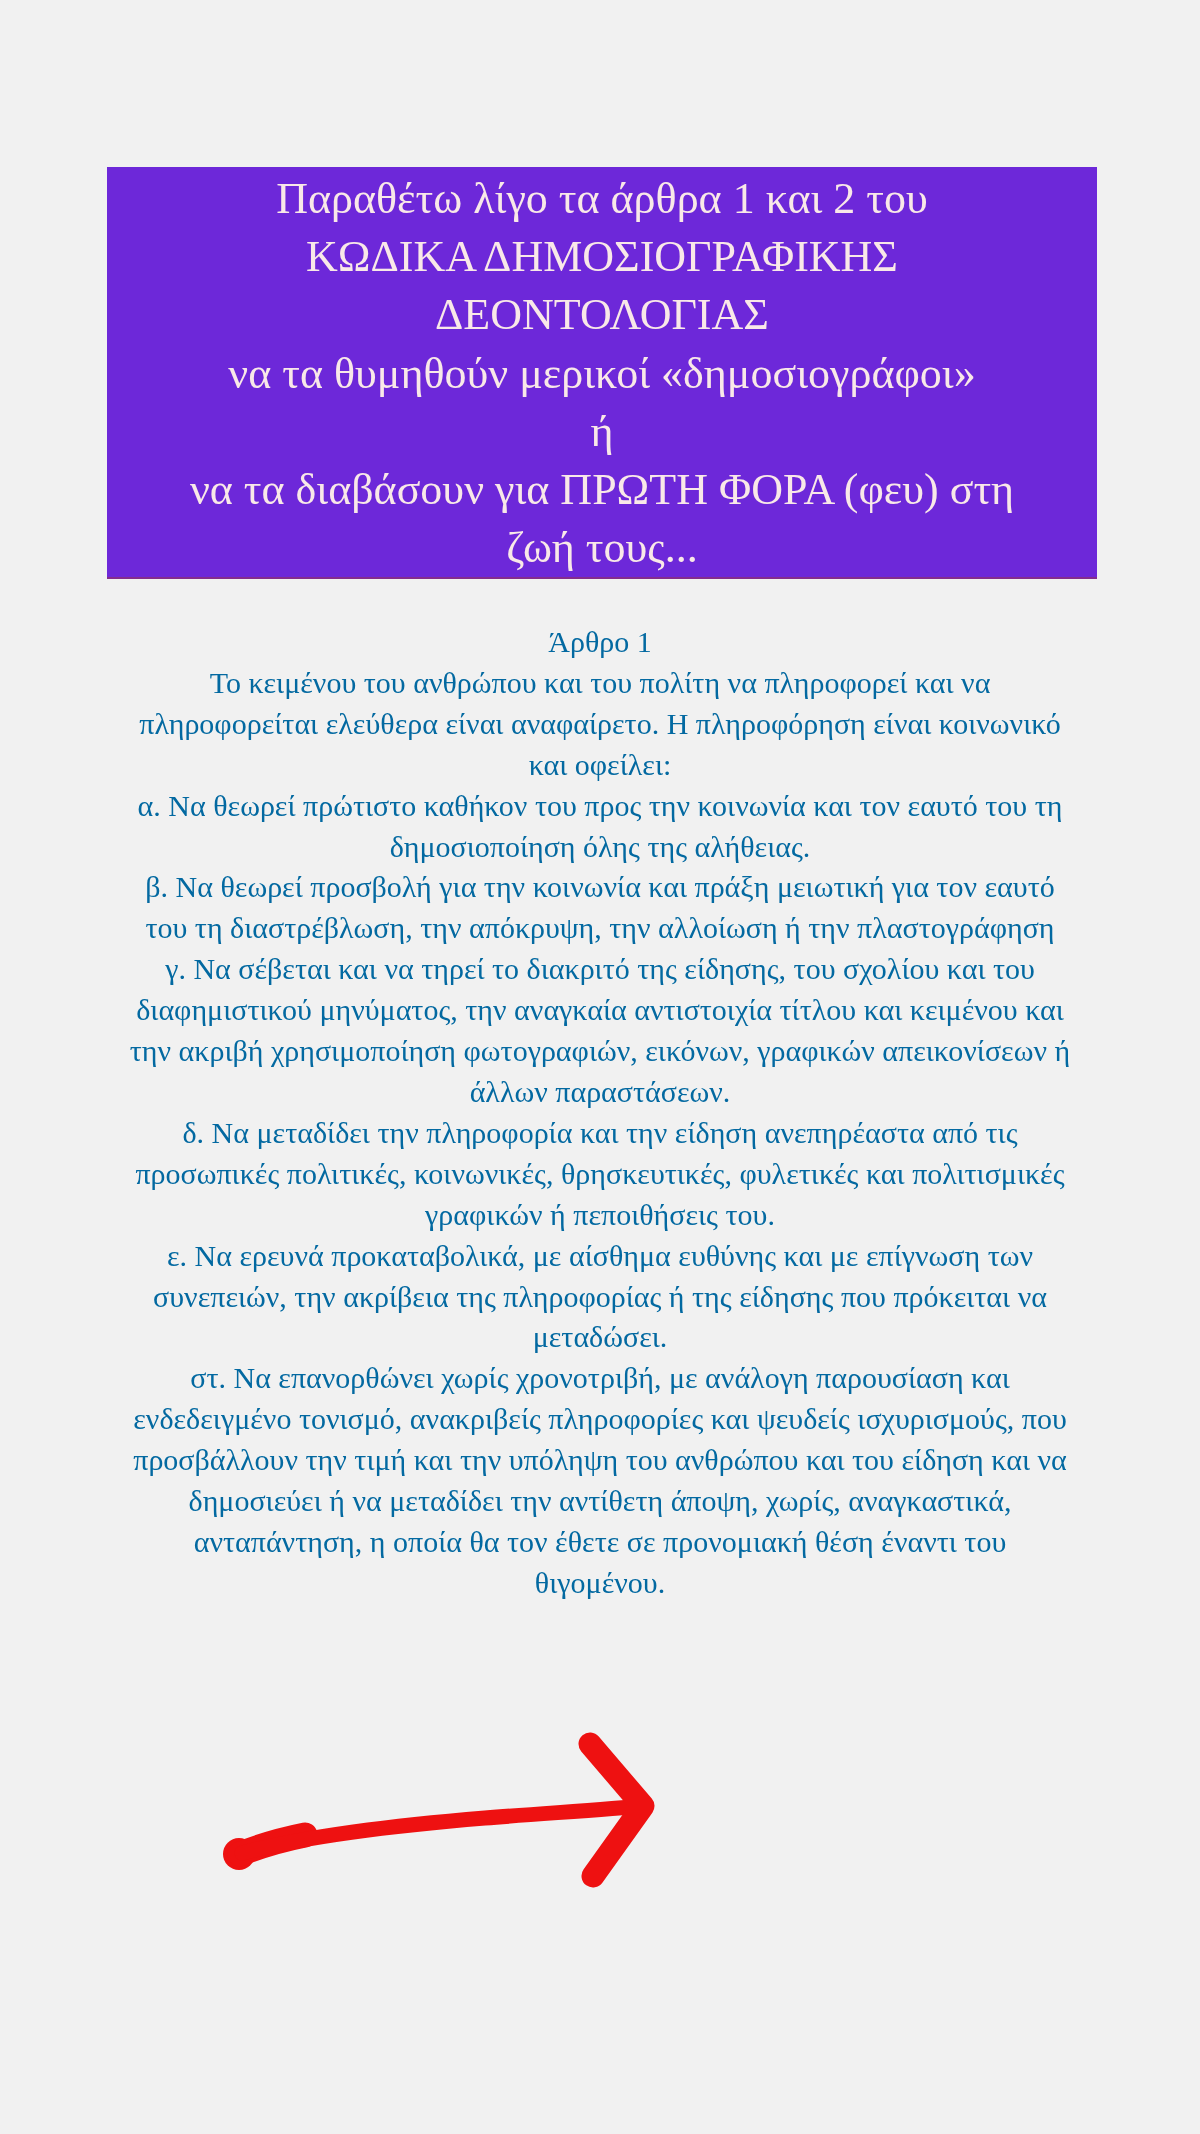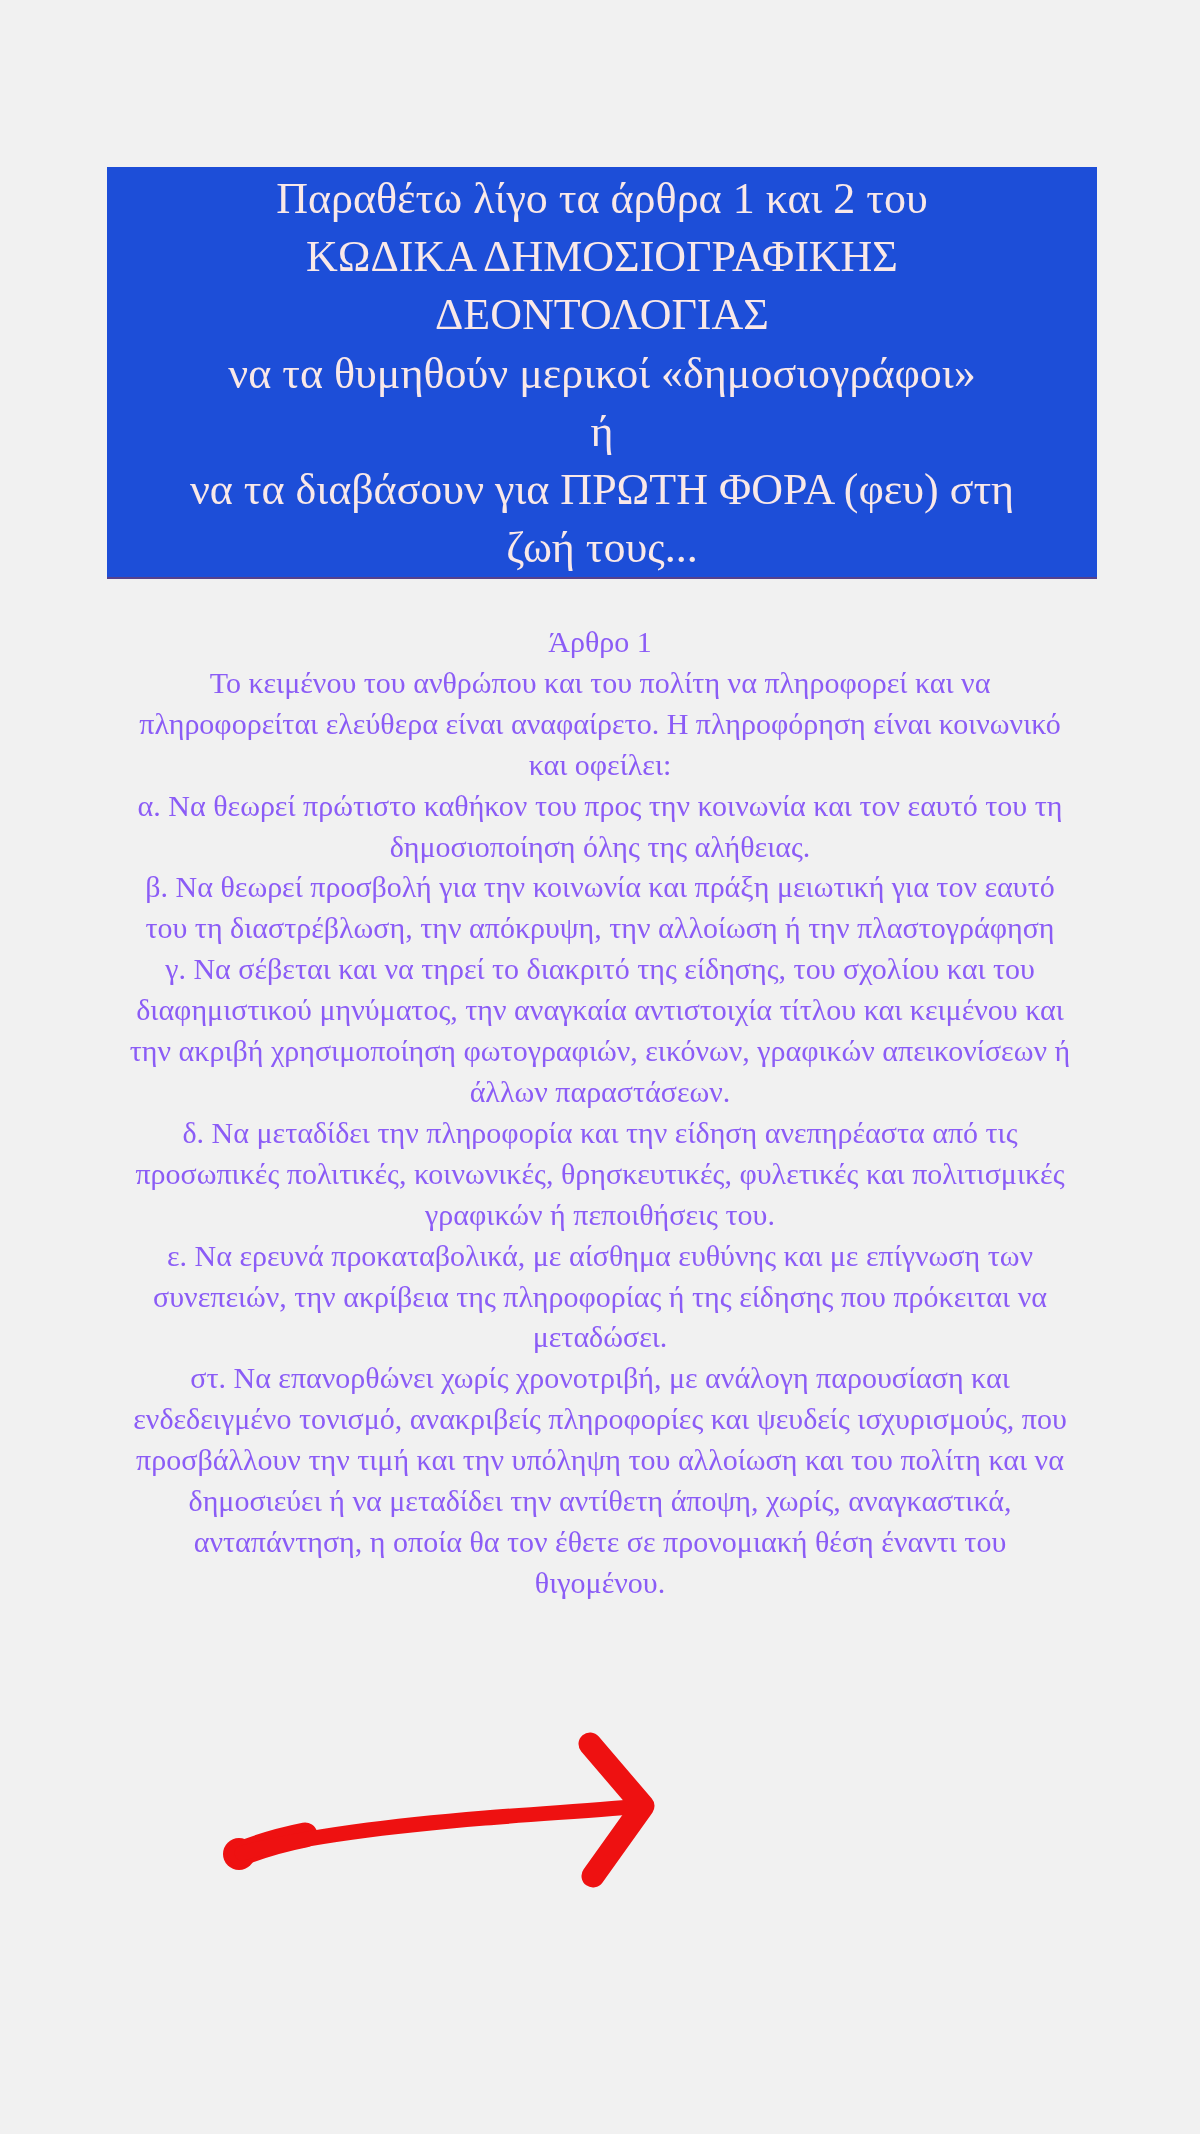--- a/index.html
+++ b/index.html
@@ -53,52 +53,52 @@
     top: 1715px;
     width: 480px;
     height: 190px;
   }
 </style>
 </head>
 <body>
 
 <div class="page" style="background-color: rgb(241, 241, 241);">
 
-  <div class="banner" style="background-color: #1d4ed8; color: rgb(249, 232, 232);">
+  <div class="banner" style="background-color: #6d28d9; color: rgb(249, 232, 232);">
       <div class="line">Παραθέτω λίγο τα άρθρα 1 και 2 του</div>
       <div class="line">ΚΩΔΙΚΑ ΔΗΜΟΣΙΟΓΡΑΦΙΚΗΣ</div>
       <div class="line">ΔΕΟΝΤΟΛΟΓΙΑΣ</div>
       <div class="line">να τα θυμηθούν μερικοί «δημοσιογράφοι»</div>
       <div class="line">ή</div>
       <div class="line">να τα διαβάσουν για ΠΡΩΤΗ ΦΟΡΑ (φευ) στη</div>
       <div class="line">ζωή τους...</div>
     </div>
 
-  <div class="article" style="color: #8b5cf6;">
+  <div class="article" style="color: #0369a1;">
       <div class="line">Άρθρο 1</div>
       <div class="line">Το κειμένου του ανθρώπου και του πολίτη να πληροφορεί και να</div>
       <div class="line">πληροφορείται ελεύθερα είναι αναφαίρετο. Η πληροφόρηση είναι κοινωνικό</div>
       <div class="line">και οφείλει:</div>
       <div class="line">α. Να θεωρεί πρώτιστο καθήκον του προς την κοινωνία και τον εαυτό του τη</div>
       <div class="line">δημοσιοποίηση όλης της αλήθειας.</div>
       <div class="line">β. Να θεωρεί προσβολή για την κοινωνία και πράξη μειωτική για τον εαυτό</div>
       <div class="line">του τη διαστρέβλωση, την απόκρυψη, την αλλοίωση ή την πλαστογράφηση</div>
       <div class="line">γ. Να σέβεται και να τηρεί το διακριτό της είδησης, του σχολίου και του</div>
       <div class="line">διαφημιστικού μηνύματος, την αναγκαία αντιστοιχία τίτλου και κειμένου και</div>
       <div class="line">την ακριβή χρησιμοποίηση φωτογραφιών, εικόνων, γραφικών απεικονίσεων ή</div>
       <div class="line">άλλων παραστάσεων.</div>
       <div class="line">δ. Να μεταδίδει την πληροφορία και την είδηση ανεπηρέαστα από τις</div>
       <div class="line">προσωπικές πολιτικές, κοινωνικές, θρησκευτικές, φυλετικές και πολιτισμικές</div>
       <div class="line">γραφικών ή πεποιθήσεις του.</div>
       <div class="line">ε. Να ερευνά προκαταβολικά, με αίσθημα ευθύνης και με επίγνωση των</div>
       <div class="line">συνεπειών, την ακρίβεια της πληροφορίας ή της είδησης που πρόκειται να</div>
       <div class="line">μεταδώσει.</div>
       <div class="line">στ. Να επανορθώνει χωρίς χρονοτριβή, με ανάλογη παρουσίαση και</div>
       <div class="line">ενδεδειγμένο τονισμό, ανακριβείς πληροφορίες και ψευδείς ισχυρισμούς, που</div>
-      <div class="line">προσβάλλουν την τιμή και την υπόληψη του αλλοίωση και του πολίτη και να</div>
+      <div class="line">προσβάλλουν την τιμή και την υπόληψη του ανθρώπου και του είδηση και να</div>
       <div class="line">δημοσιεύει ή να μεταδίδει την αντίθετη άποψη, χωρίς, αναγκαστικά,</div>
       <div class="line">ανταπάντηση, η οποία θα τον έθετε σε προνομιακή θέση έναντι του</div>
       <div class="line">θιγομένου.</div>
     </div>
 
   <div class="arrow-wrap">
     <svg width="480" height="190" viewBox="0 0 480 190" xmlns="http://www.w3.org/2000/svg">
 
       <circle cx="39" cy="139" r="16" fill="#ee1111"></circle>
 

